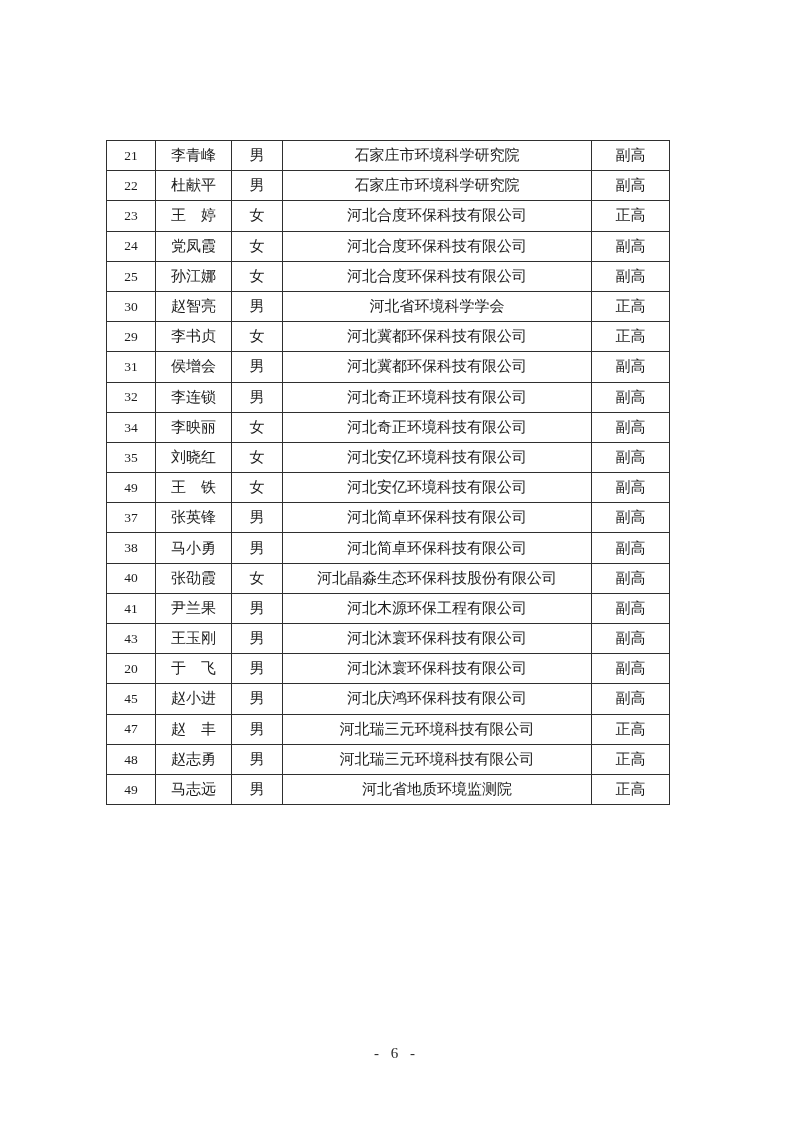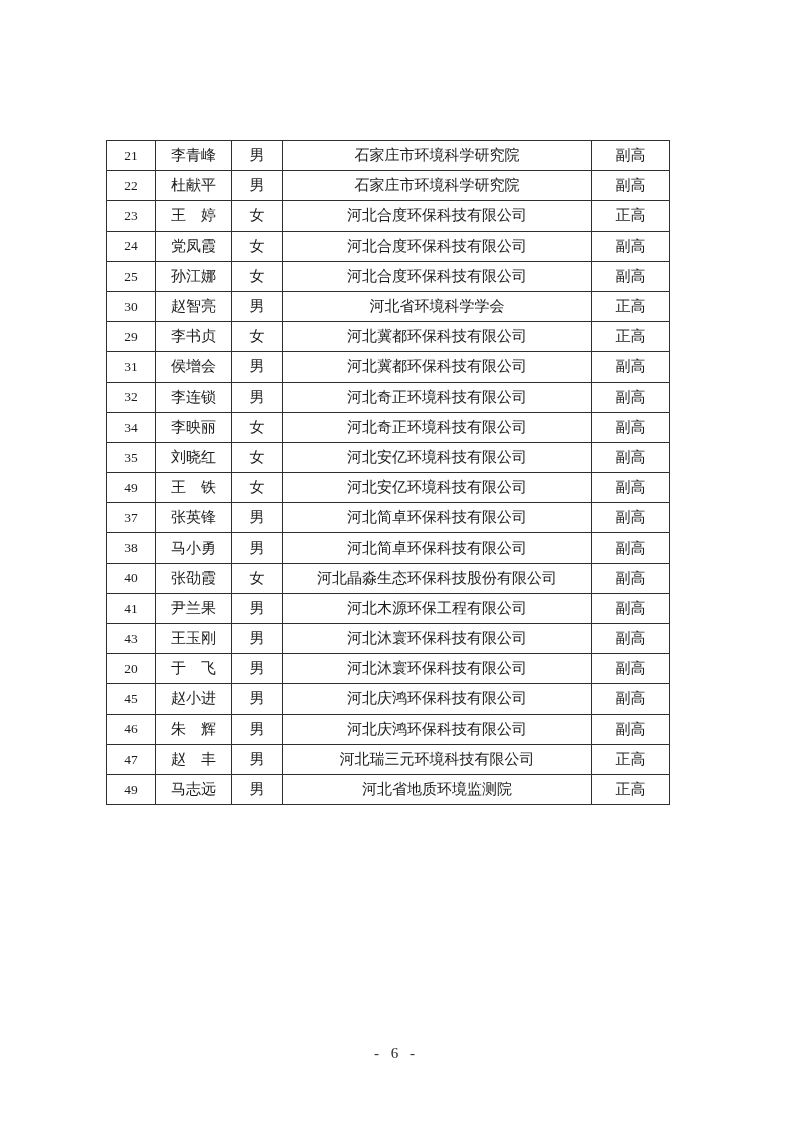--- a/index.html
+++ b/index.html
@@ -218,36 +218,36 @@
     </tr>
 
     <tr>
       <td class="no-cell">45</td>
       <td class="name-cell">赵小进</td>
       <td class="sex-cell">男</td>
       <td class="org-cell">河北庆鸿环保科技有限公司</td>
       <td class="rank-cell">副高</td>
     </tr>
 
-    <tr>
-      <td class="no-cell">46</td>
-      <td class="name-cell">朱　辉</td>
-      <td class="sex-cell">男</td>
-      <td class="org-cell">河北庆鸿环保科技有限公司</td>
-      <td class="rank-cell">副高</td>
-    </tr>
 
     <tr>
       <td class="no-cell">47</td>
       <td class="name-cell">赵　丰</td>
       <td class="sex-cell">男</td>
       <td class="org-cell">河北瑞三元环境科技有限公司</td>
       <td class="rank-cell">正高</td>
     </tr>
 
+    <tr>
+      <td class="no-cell">48</td>
+      <td class="name-cell">赵志勇</td>
+      <td class="sex-cell">男</td>
+      <td class="org-cell">河北瑞三元环境科技有限公司</td>
+      <td class="rank-cell">正高</td>
+    </tr>
 
     <tr>
       <td class="no-cell">49</td>
       <td class="name-cell">马志远</td>
       <td class="sex-cell">男</td>
       <td class="org-cell">河北省地质环境监测院</td>
       <td class="rank-cell">正高</td>
     </tr>
   </tbody>
   </table>

